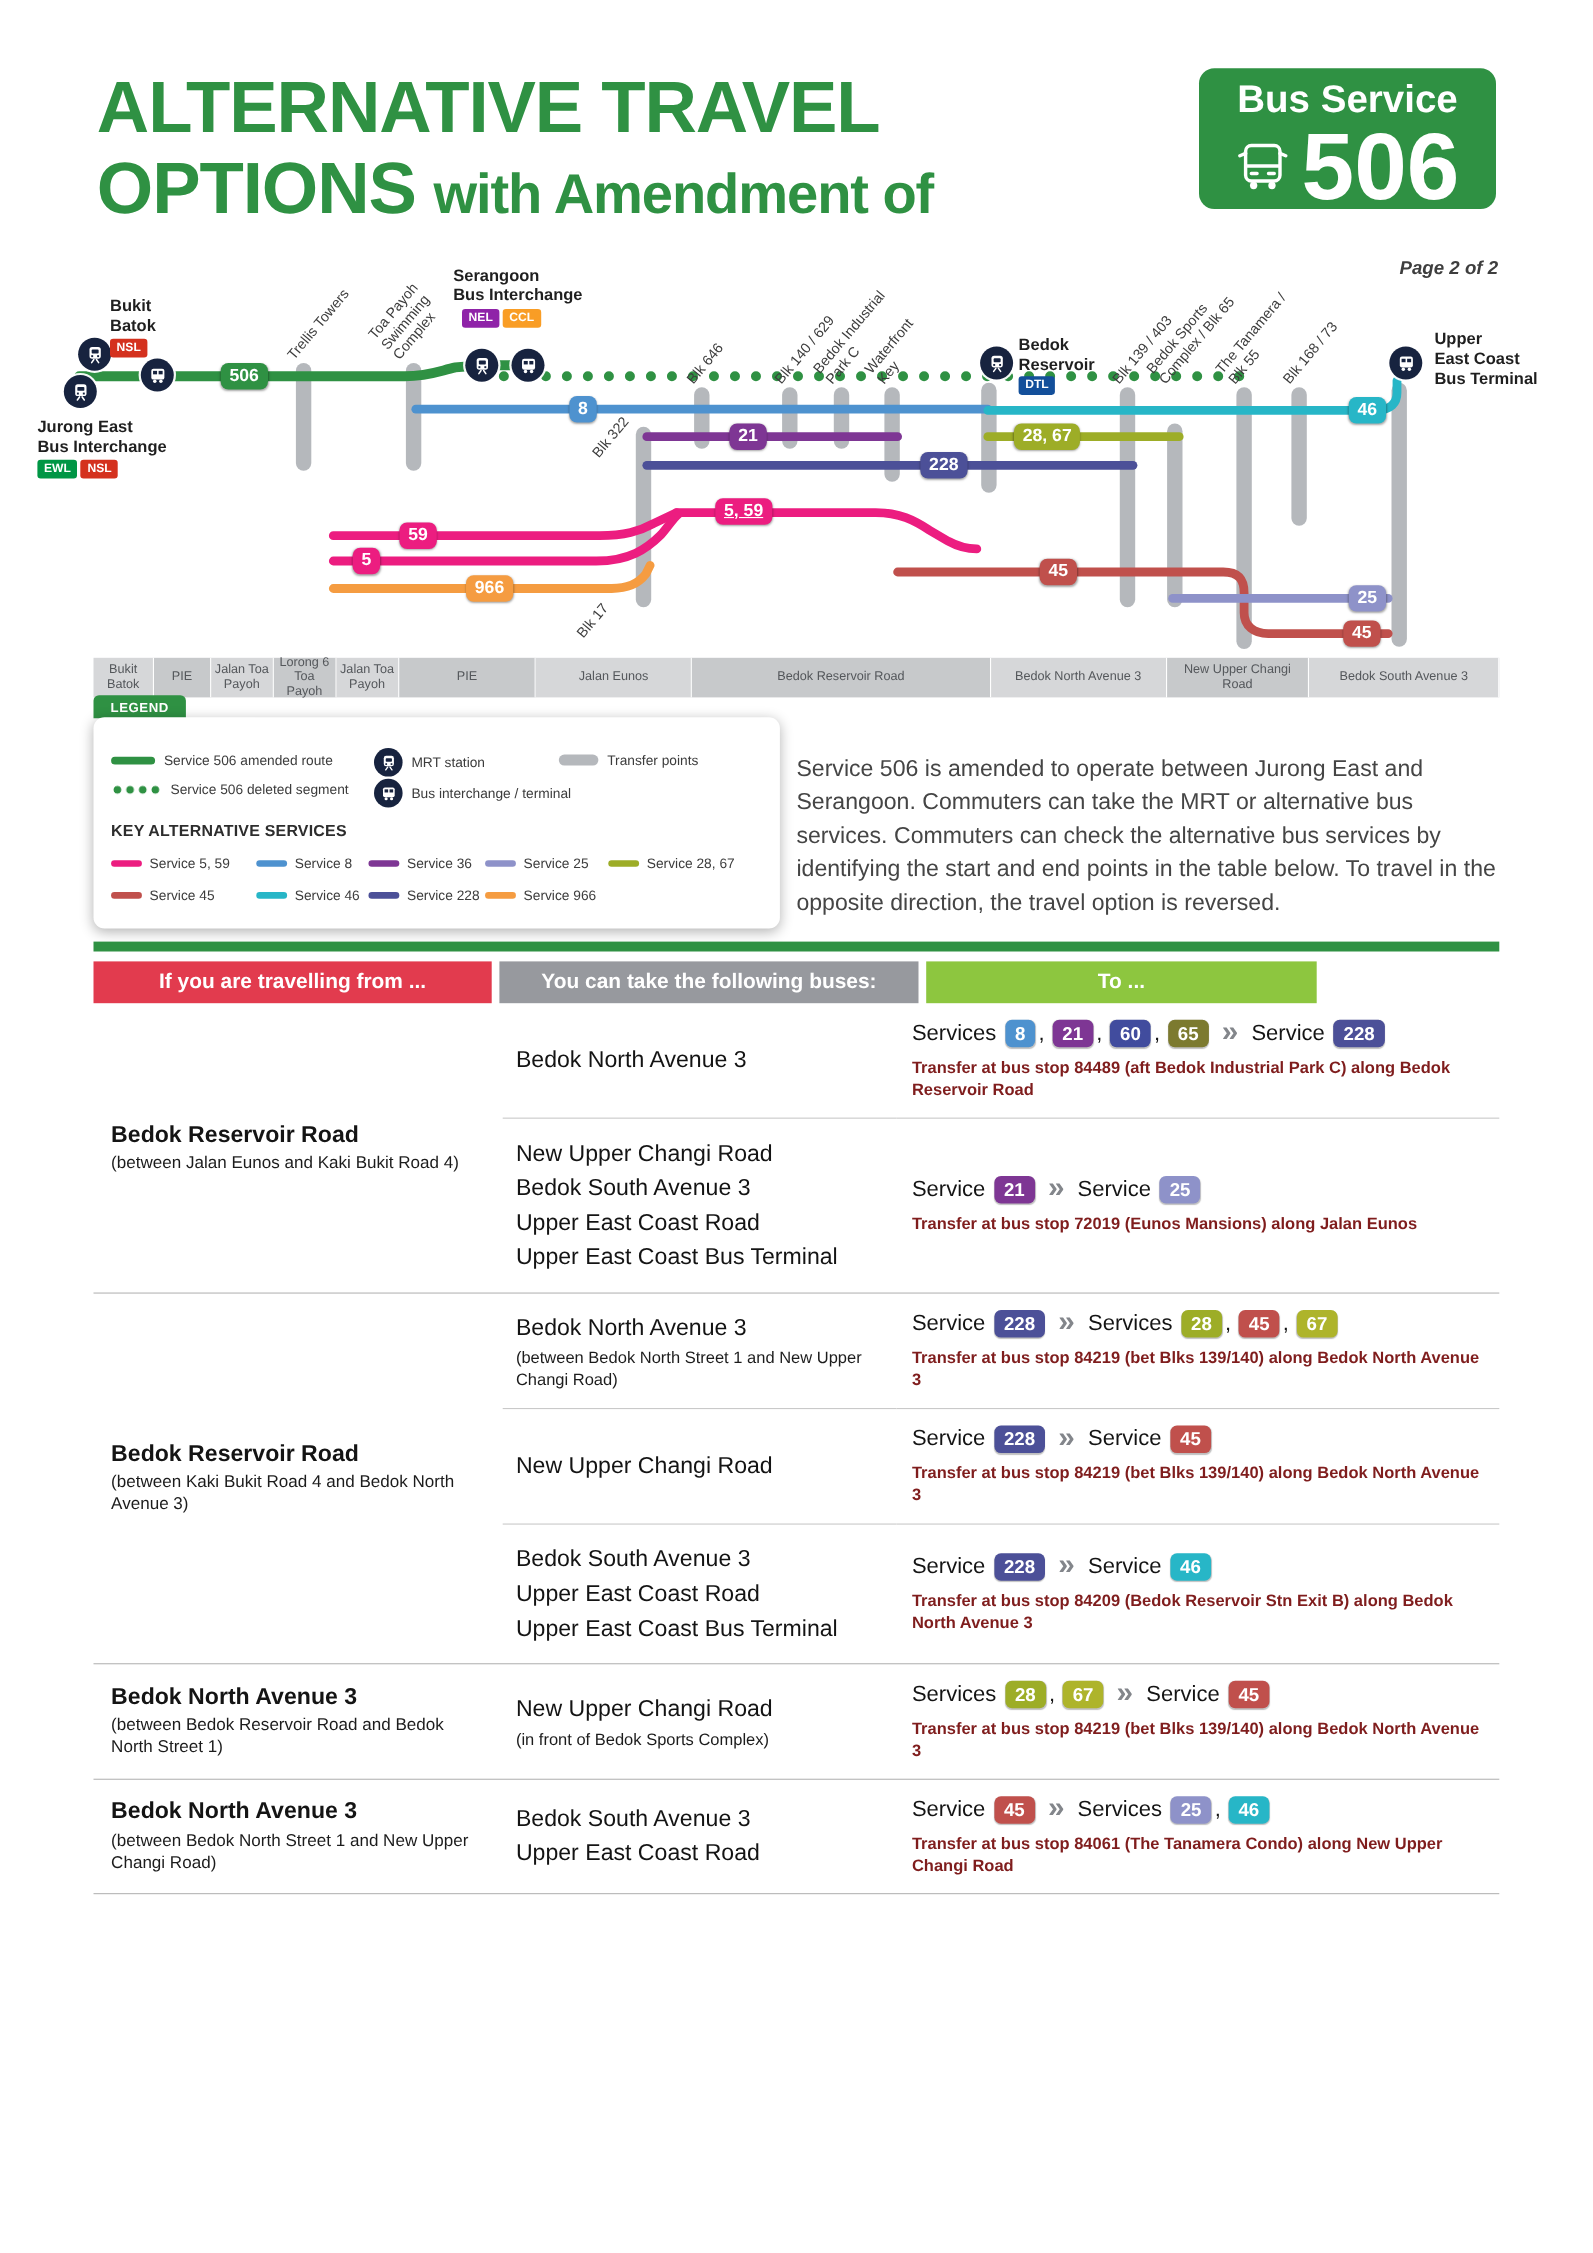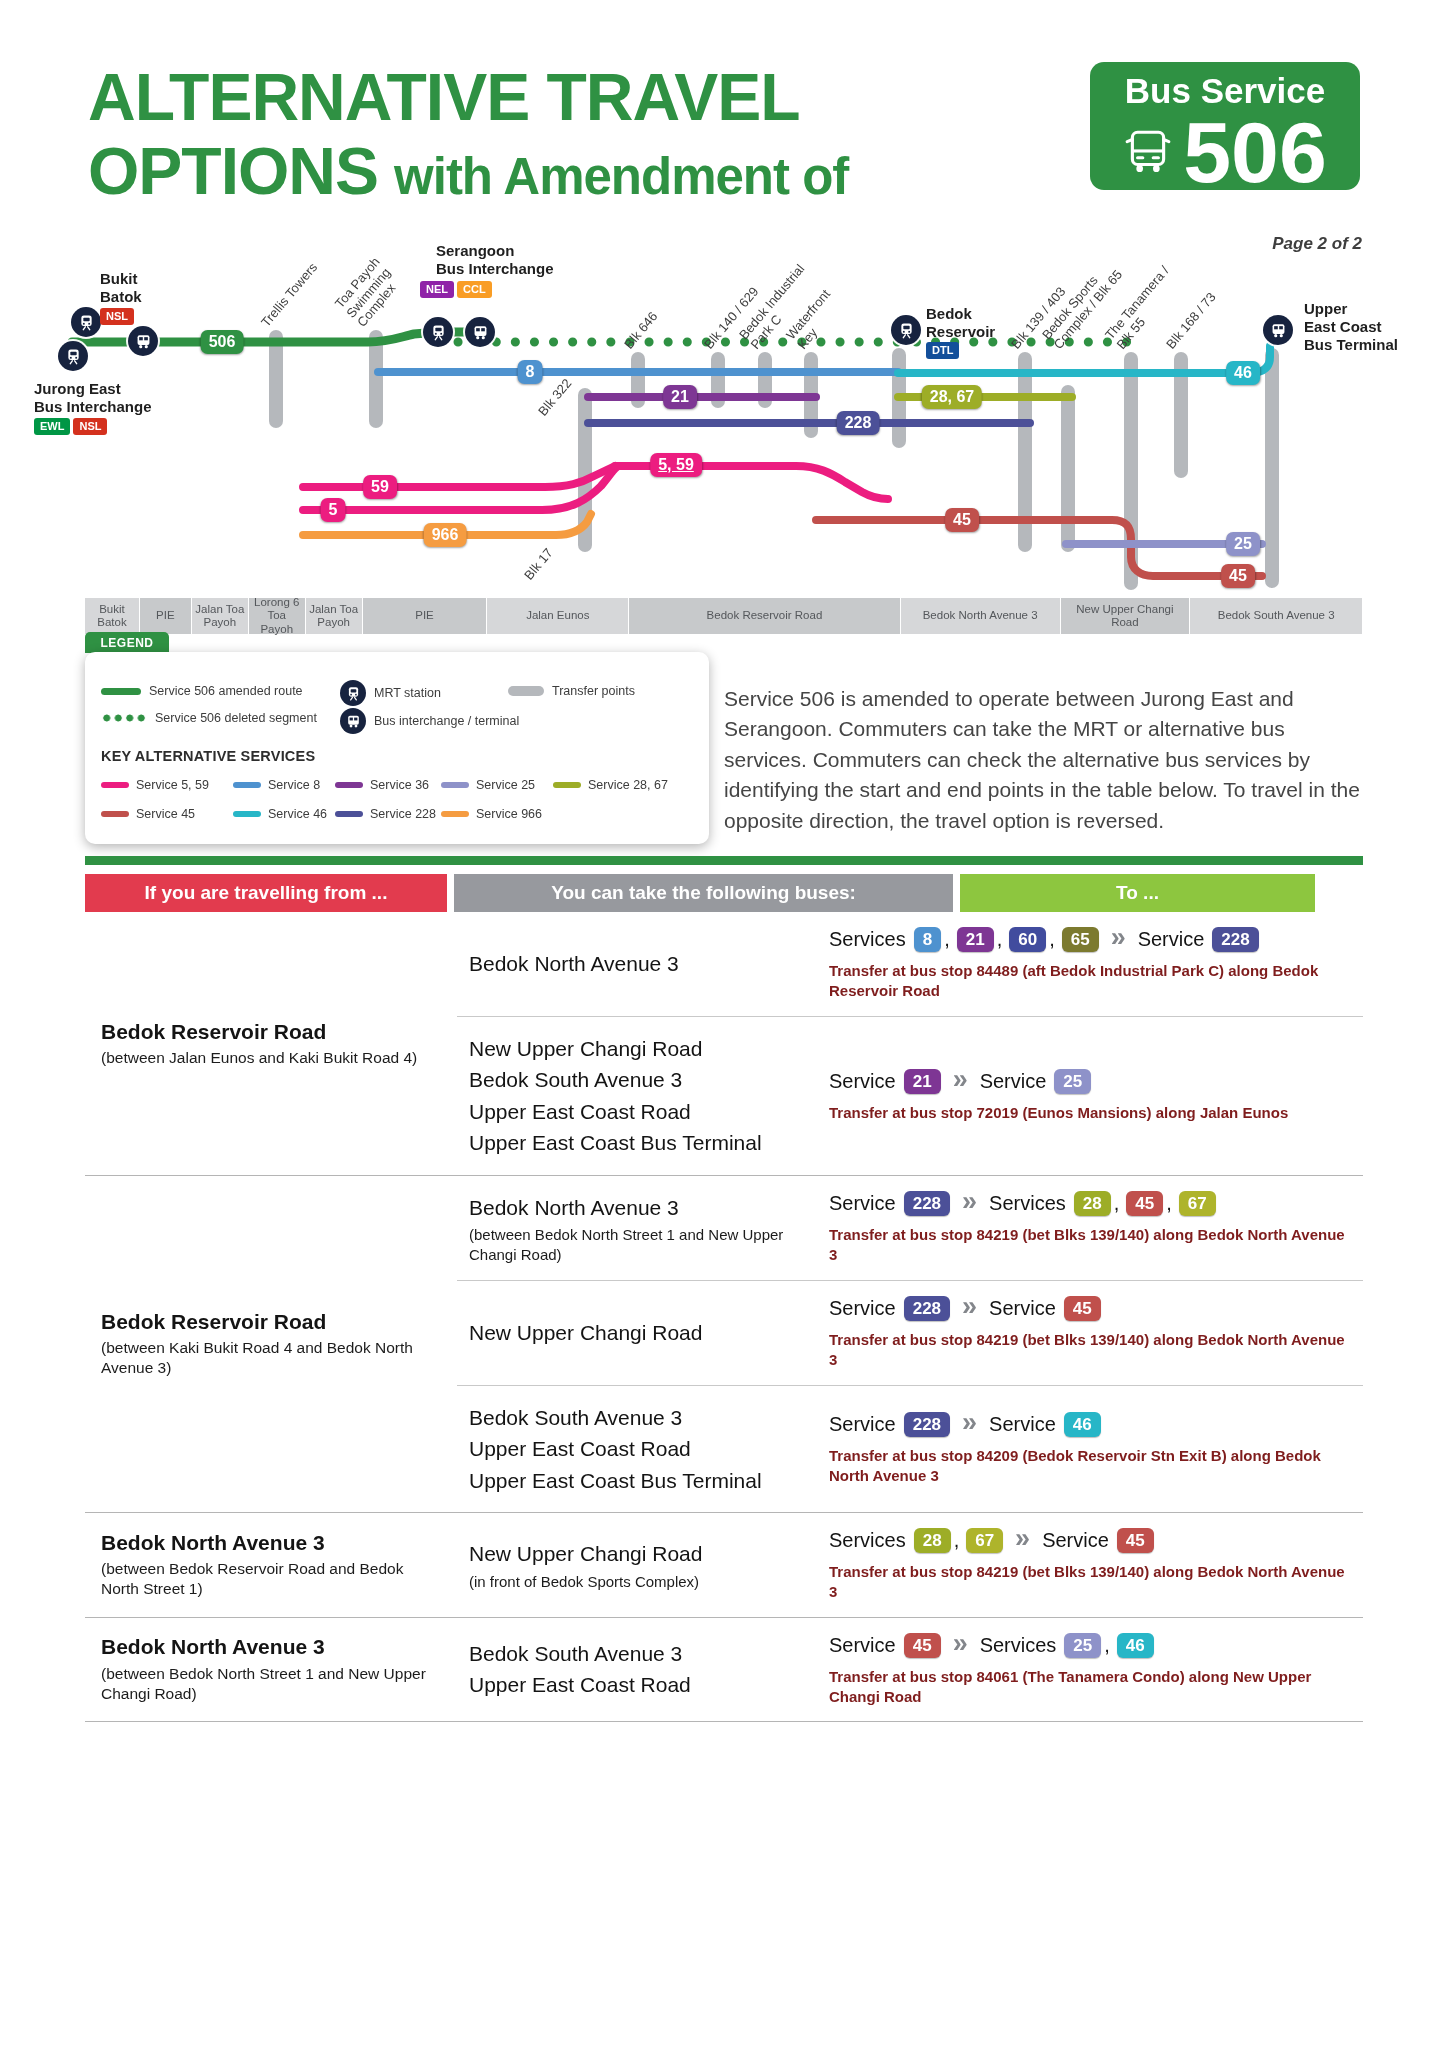--- a/index.html
+++ b/index.html
@@ -57,21 +57,21 @@
   .lg-ic { width:26px; height:26px; border-radius:50%; display:flex; align-items:center; justify-content:center; flex:none; }
   .lg-head { position:absolute; left:101px; top:748px; font-size:14.5px; font-weight:800; color:#2d2d2d; letter-spacing:.2px; }
   .lgrow { position:absolute; left:101px; display:flex; align-items:center; }
   .lgs-item { display:flex; align-items:center; gap:7px; font-size:12.5px; color:#3c3c3c; }
   .lg-swatch { width:28px; height:6px; border-radius:3px; background:currentColor; flex:none; }
 
   .desc { left:724px; top:684px; width:648px; font-size:21px; line-height:1.45; color:#454545; }
 
   
   .divider { left:85px; top:856px; width:1278px; height:9px; }
-  .thead { left:85px; top:874px; width:1230px; display:flex; gap:7px; }
+  .thead { left:85px; top:874px; width:1112px; display:flex; gap:7px; }
   .th { height:38px; display:flex; align-items:center; justify-content:center; color:#fff; font-size:19px; font-weight:700; }
   .th1 { width:362px; } .th2 { width:355px; } .th3 { flex:1; }
   .tbody { left:85px; top:912px; width:1278px; }
   .tbl-group { display:grid; grid-template-columns:372px 358px 1fr; border-bottom:1px solid #b5b5b5; }
   .cell-from { grid-column:1; display:flex; flex-direction:column; justify-content:center; padding:16px 18px 16px 16px; }
   .from-title { font-size:21px; font-weight:700; color:#141414; line-height:1.25; }
   .from-sub { font-size:15.5px; color:#1c1c1c; margin-top:3px; line-height:1.3; }
   .cell-to { grid-column:2; display:flex; flex-direction:column; justify-content:center; padding:16px 12px; min-height:96px; }
   .to-line { font-size:21px; color:#141414; line-height:1.5; }
   .to-sub { font-size:15px; color:#1c1c1c; line-height:1.3; margin-top:2px; }
@@ -216,21 +216,21 @@
 Batok</div>
   <div class="mrow" style="left:100px;top:308px">
     <span class="mrt pre" style="background: rgb(212, 49, 30);">NSL</span>
   </div>
   <div class="stlabel pre" style="left:34px;top:380px">Jurong East
 Bus Interchange</div>
   <div class="mrow" style="left:34px;top:418px">
     <span class="mrt pre" style="background: rgb(0, 150, 69);">EWL</span>
     <span class="mrt pre" style="background: rgb(212, 49, 30);">NSL</span>
   </div>
-  <div class="stlabel pre" style="left:436px;top:242px">Serangoon
+  <div class="stlabel pre" style="left:412px;top:242px">Serangoon
 Bus Interchange</div>
   <div class="mrow" style="left:420px;top:281px">
     <span class="mrt pre" style="background: rgb(143, 35, 168);">NEL</span>
     <span class="mrt pre" style="background: rgb(249, 157, 37);">CCL</span>
   </div>
   <div class="stlabel pre" style="left:926px;top:305px">Bedok
 Reservoir</div>
   <div class="mrow" style="left:926px;top:342px">
     <span class="mrt pre" style="background: rgb(19, 79, 154);">DTL</span>
   </div>

